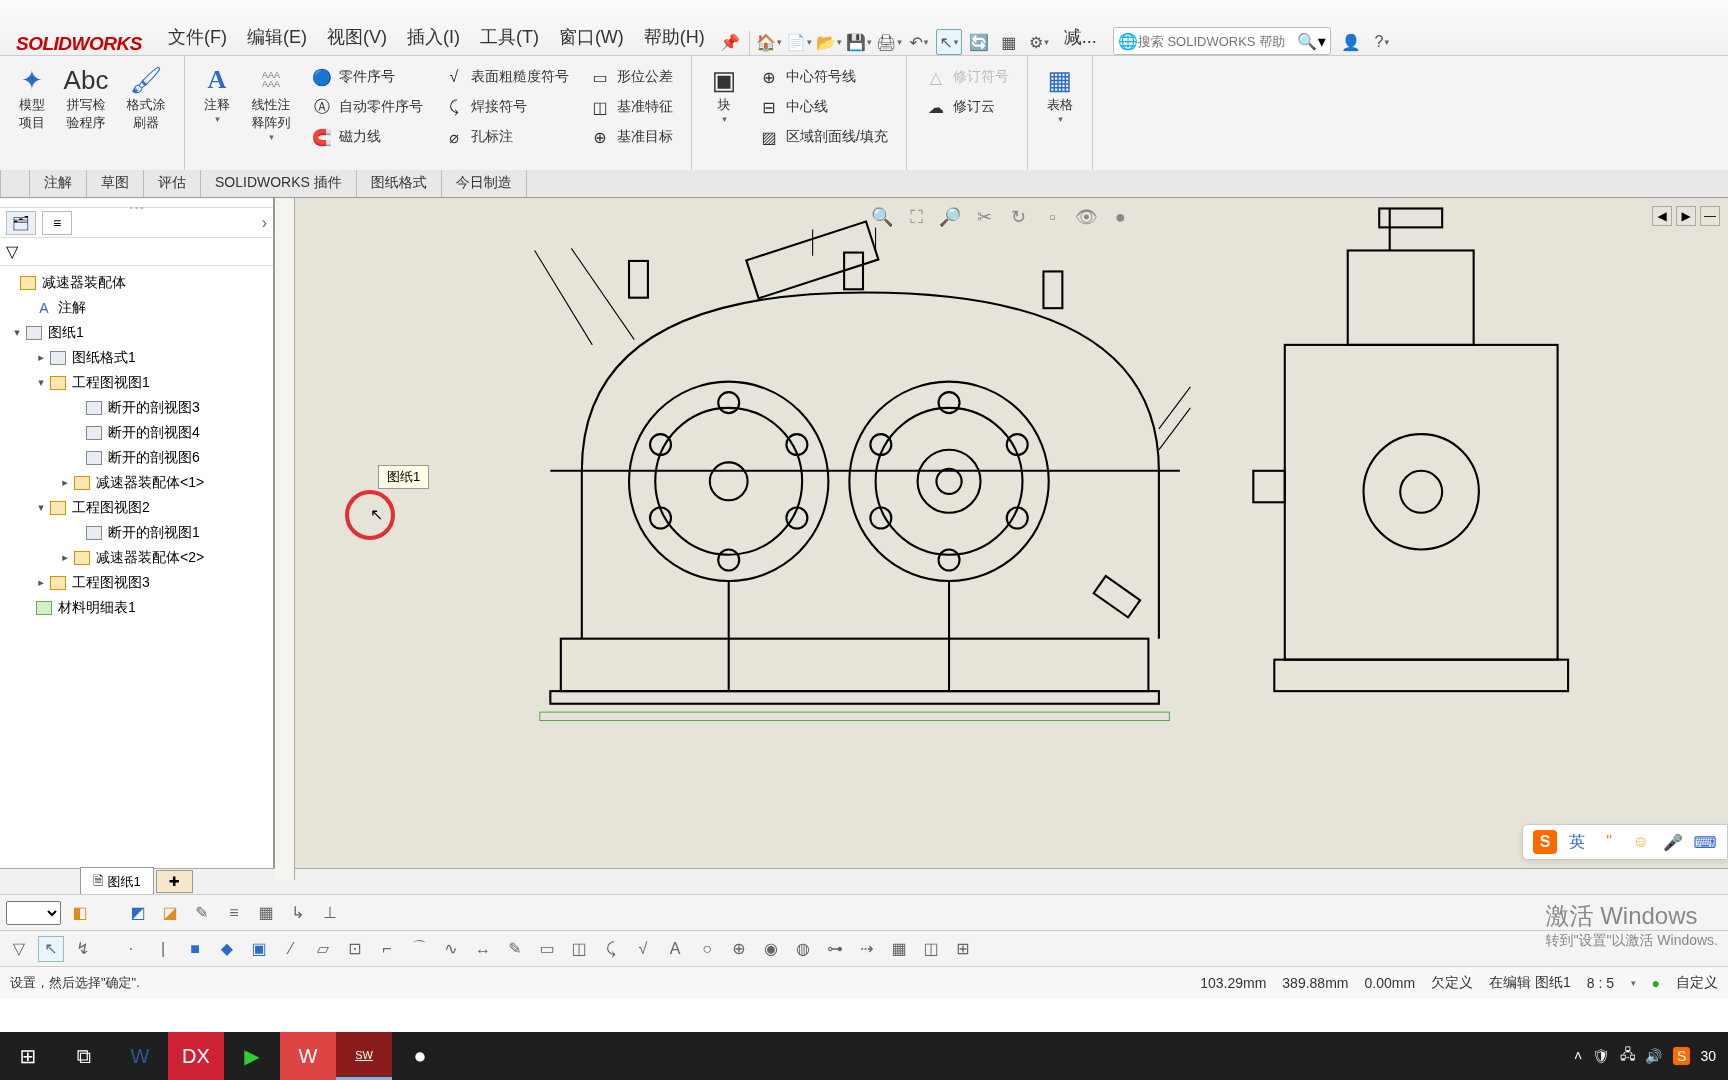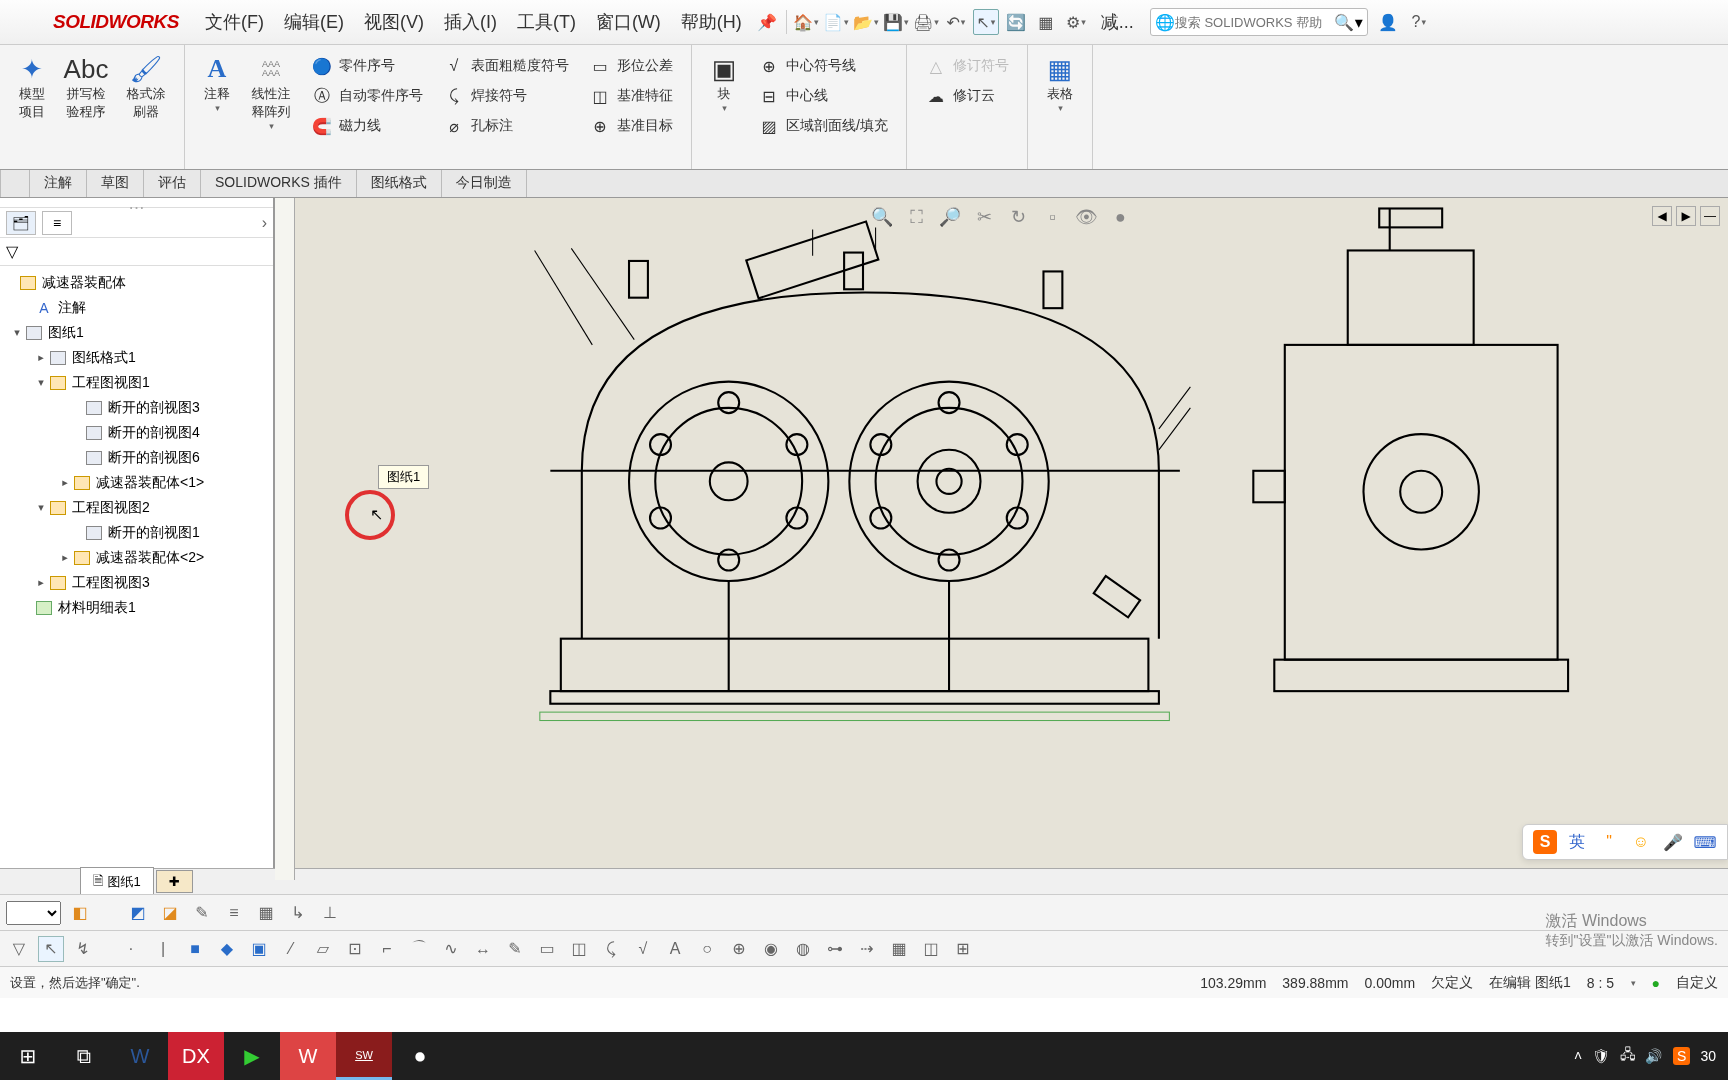--- a/index.html
+++ b/index.html
@@ -1,19 +1,19 @@
 <!DOCTYPE html>
 <html><head>
 <meta charset="utf-8">
 <style>
 * { box-sizing:border-box; margin:0; padding:0; font-family:"Microsoft YaHei","Segoe UI",sans-serif; }
 body { width:1728px; height:1080px; overflow:hidden; background:#fff; position:relative; }
 
 
-.menubar { height:45px; display:flex; align-items:center; border-bottom:1px solid #ccc; background:linear-gradient(#fdfdfd,#f0f0f0);padding-left:37px; }
+.menubar { height:56px; display:flex; align-items:flex-end; border-bottom:1px solid #ccc; background:linear-gradient(#fdfdfd,#f0f0f0); }
 .logo { font-family:Arial; font-style:italic; font-weight:bold; font-size:19px; padding:0 16px; letter-spacing:-0.5px; }
 .logo .s { color:#c00; } .logo .o { color:#c00; } .logo .rest { color:#c00; }
 .menubar-item { padding:6px 10px; font-size:18px; color:#333; cursor:pointer; }
 .menubar-sep { width:1px; height:24px; background:#ccc; margin:0 4px; }
 .tb-btn { width:26px; height:26px; margin:0 2px; display:flex; align-items:center; justify-content:center; border:1px solid transparent; border-radius:2px; font-size:16px; color:#555; }
 .drop { font-size:9px; color:#666; margin-left:1px; }
 .search-box { display:flex; align-items:center; border:1px solid #bbb; border-radius:3px; height:28px; margin:0 6px; padding:0 4px; background:#fff; }
 .search-box input { border:none; outline:none; font-size:13px; width:160px; }
 
 
@@ -63,21 +63,21 @@
 
 .toolbar-row { position:absolute; left:0; right:0; height:36px; display:flex; align-items:center; background:#f4f4f4; border-top:1px solid #ccc; padding:0 6px; gap:6px; }
 .tbr1 { top:894px; } .tbr2 { top:930px; } .tbr3-status { top:966px; height:32px; justify-content:space-between; padding:0 10px; background:#f8f8f8; }
 .mini-btn { width:26px; height:26px; display:flex; align-items:center; justify-content:center; font-size:16px; color:#666; }
 
 .status-left { font-size:13px; color:#333; }
 .status-right { display:flex; gap:16px; font-size:14px; color:#333; align-items:center; }
 
 
 .watermark { position:absolute; bottom:130px; right:10px; text-align:left; color:#888; z-index:20; }
-.watermark .t1 { font-size:16px; font-weight:300; }
+.watermark .t1 { font-size:24px; font-weight:300; }
 .watermark .t2 { font-size:14px; }
 
 
 .taskbar { position:absolute; bottom:0; left:0; right:0; height:48px; background:#1f1f1f; display:flex; align-items:center; }
 .task-item { width:56px; height:48px; display:flex; align-items:center; justify-content:center; color:#fff; font-size:20px; }
 .task-item.active { border-bottom:3px solid #76b9ed; background:#333;text-decoration:underline; }
 .tray { margin-left:auto; display:flex; align-items:center; gap:10px; color:#fff; font-size:14px; padding-right:12px; }
 
 
 .ime-bar { position:absolute; bottom:220px; right:0; height:36px; background:#fff; border:1px solid #ccc; border-radius:6px 0 0 6px; display:flex; align-items:center; gap:8px; padding:0 10px; box-shadow:0 2px 6px rgba(0,0,0,0.1); z-index:30; }

